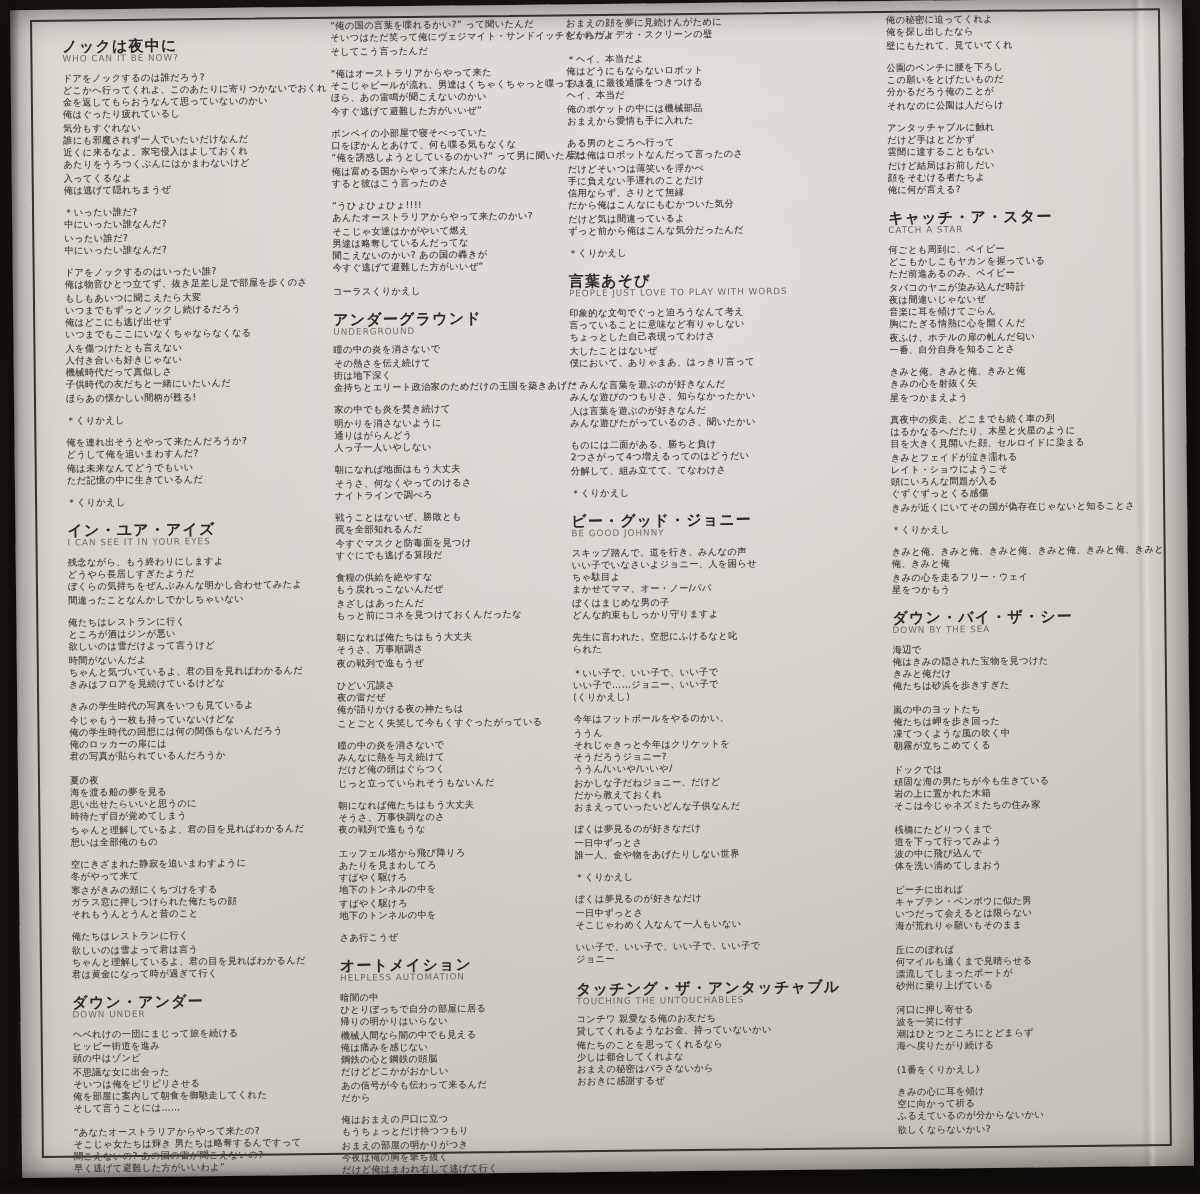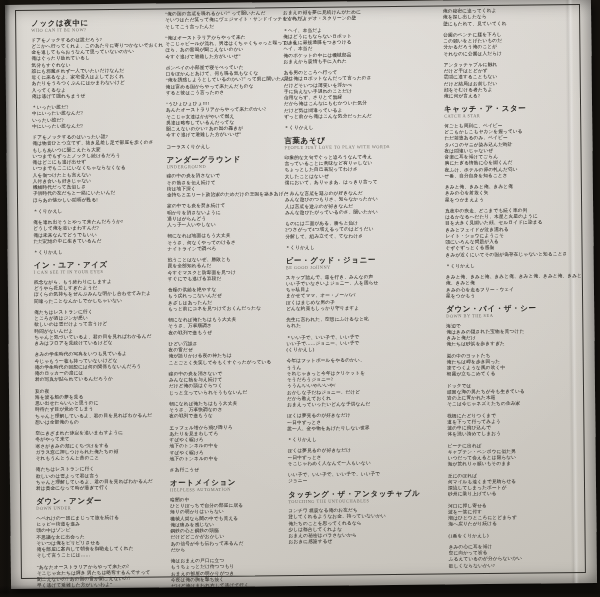--- a/index.html
+++ b/index.html
@@ -2,21 +2,21 @@
 <html><head>
 <meta charset="utf-8">
 <style>
   html,body{margin:0;padding:0;}
   body{
     width:600px;height:597px;overflow:hidden;
     background:#171410;
     font-family:"DejaVu Sans",sans-serif;
     position:relative;
   }
-  .photo{position:absolute;inset:0;overflow:hidden;font-family:Liberation Serif, serif;}
+  .photo{position:absolute;inset:0;overflow:hidden;}
   .paper{
     position:absolute;left:8px;top:2px;width:586px;height:584px;
     background:
       radial-gradient(ellipse at 60% 25%, rgba(255,255,255,.25), rgba(255,255,255,0) 60%),
       linear-gradient(156deg,#dcd9d3 0%,#d7d3cd 35%,#cfcbc4 70%,#c3bfb7 100%);
     transform:rotate(-0.6deg);
     transform-origin:50% 50%;
     box-shadow:0 0 18px rgba(0,0,0,.55) inset, 3px 5px 10px rgba(0,0,0,.6);
     overflow:hidden;
   }

